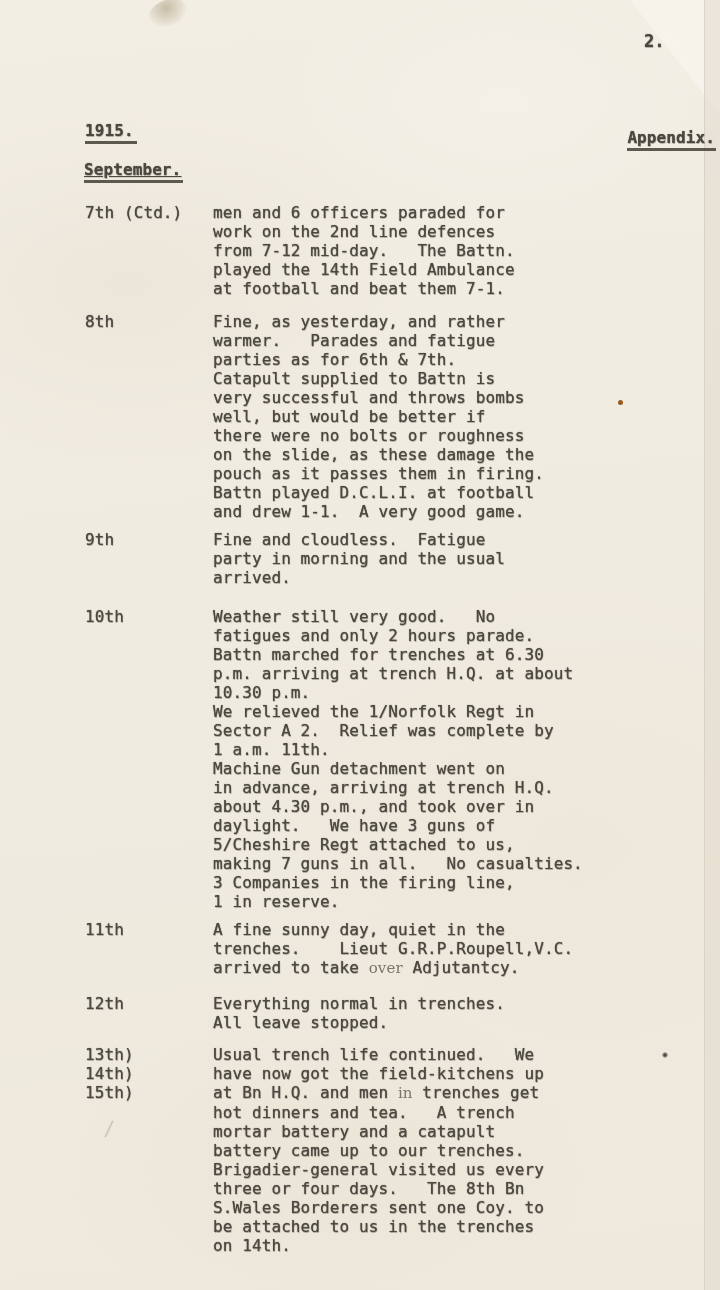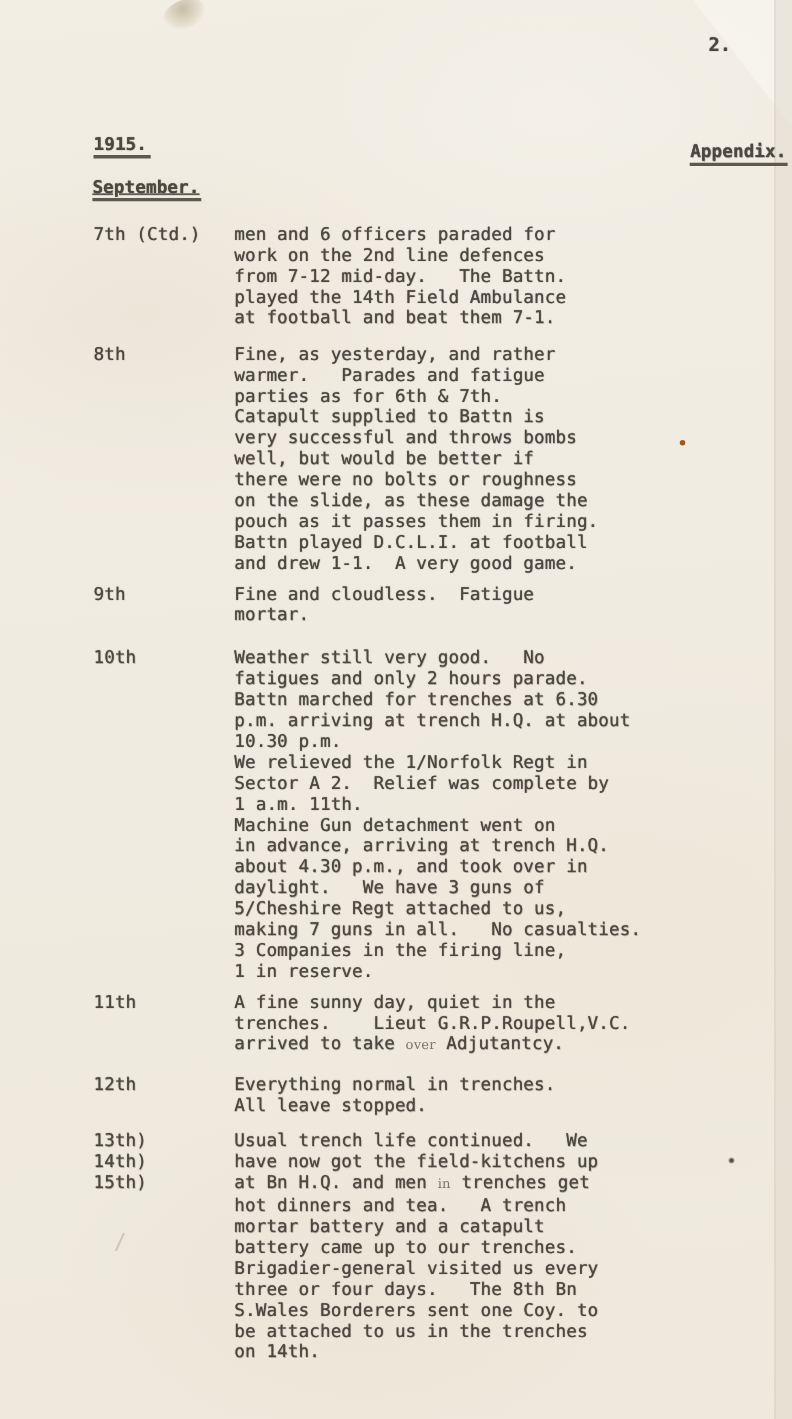--- a/index.html
+++ b/index.html
@@ -76,21 +76,21 @@
   .entry:nth-child(1) { margin-bottom: 14px; }
   .entry:nth-child(2) { margin-bottom: 9px;  }
   .entry:nth-child(3) { margin-bottom: 20px; }
   .entry:nth-child(4) { margin-bottom: 9px;  }
   .entry:nth-child(5) { margin-bottom: 16px; }
   .entry:nth-child(6) { margin-bottom: 13px; }
   .date-col { width: 128px; flex-shrink: 0; }
   .body-col { flex: 1; }
   .ins {
     font-family: "DejaVu Serif", serif;
-    font-size: 12px;
+    font-size: 15px;
     color: var(--insert-ink);
     text-shadow: none;
   }
   
   .edge-right {
     position: absolute;
     top: 0; right: 0;
     width: 15px; height: 1290px;
     background: rgba(222,216,202,0.45);
     border-left: 1px solid rgba(205,198,182,0.55);
@@ -152,21 +152,21 @@
       <div class="entry">
         <div class="date-col typed"><div>7th (Ctd.)</div></div>
         <div class="body-col typed"><div><span>men and 6 officers paraded for</span></div><div><span>work on the 2nd line defences</span></div><div><span>from 7-12 mid-day.   The Battn.</span></div><div><span>played the 14th Field Ambulance</span></div><div><span>at football and beat them 7-1.</span></div></div>
       </div>
       <div class="entry">
         <div class="date-col typed"><div>8th</div></div>
         <div class="body-col typed"><div><span>Fine, as yesterday, and rather</span></div><div><span>warmer.   Parades and fatigue</span></div><div><span>parties as for 6th &amp; 7th.</span></div><div><span>Catapult supplied to Battn is</span></div><div><span>very successful and throws bombs</span></div><div><span>well, but would be better if</span></div><div><span>there were no bolts or roughness</span></div><div><span>on the slide, as these damage the</span></div><div><span>pouch as it passes them in firing.</span></div><div><span>Battn played D.C.L.I. at football</span></div><div><span>and drew 1-1.  A very good game.</span></div></div>
       </div>
       <div class="entry">
         <div class="date-col typed"><div>9th</div></div>
-        <div class="body-col typed"><div><span>Fine and cloudless.  Fatigue</span></div><div><span>mortar.</span></div></div>
+        <div class="body-col typed"><div><span>Fine and cloudless.  Fatigue</span></div><div><span>party in morning and the usual</span></div><div><span>arrived.</span></div></div>
       </div>
       <div class="entry">
         <div class="date-col typed"><div>10th</div></div>
         <div class="body-col typed"><div><span>Weather still very good.   No</span></div><div><span>fatigues and only 2 hours parade.</span></div><div><span>Battn marched for trenches at 6.30</span></div><div><span>p.m. arriving at trench H.Q. at about</span></div><div><span>10.30 p.m.</span></div><div><span>We relieved the 1/Norfolk Regt in</span></div><div><span>Sector A 2.  Relief was complete by</span></div><div><span>1 a.m. 11th.</span></div><div><span>Machine Gun detachment went on</span></div><div><span>in advance, arriving at trench H.Q.</span></div><div><span>about 4.30 p.m., and took over in</span></div><div><span>daylight.   We have 3 guns of</span></div><div><span>5/Cheshire Regt attached to us,</span></div><div><span>making 7 guns in all.   No casualties.</span></div><div><span>3 Companies in the firing line,</span></div><div><span>1 in reserve.</span></div></div>
       </div>
       <div class="entry">
         <div class="date-col typed"><div>11th</div></div>
         <div class="body-col typed"><div><span>A fine sunny day, quiet in the</span></div><div><span>trenches.    Lieut G.R.P.Roupell,V.C.</span></div><div><span>arrived to take </span><span class="ins">over</span><span> Adjutantcy.</span></div></div>
       </div>
       <div class="entry">

